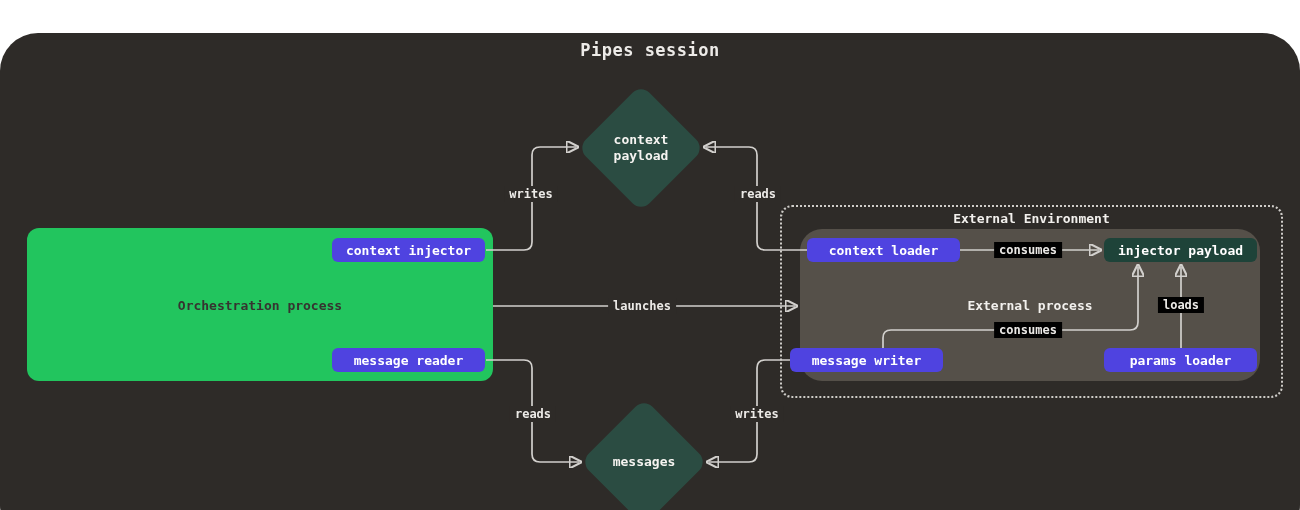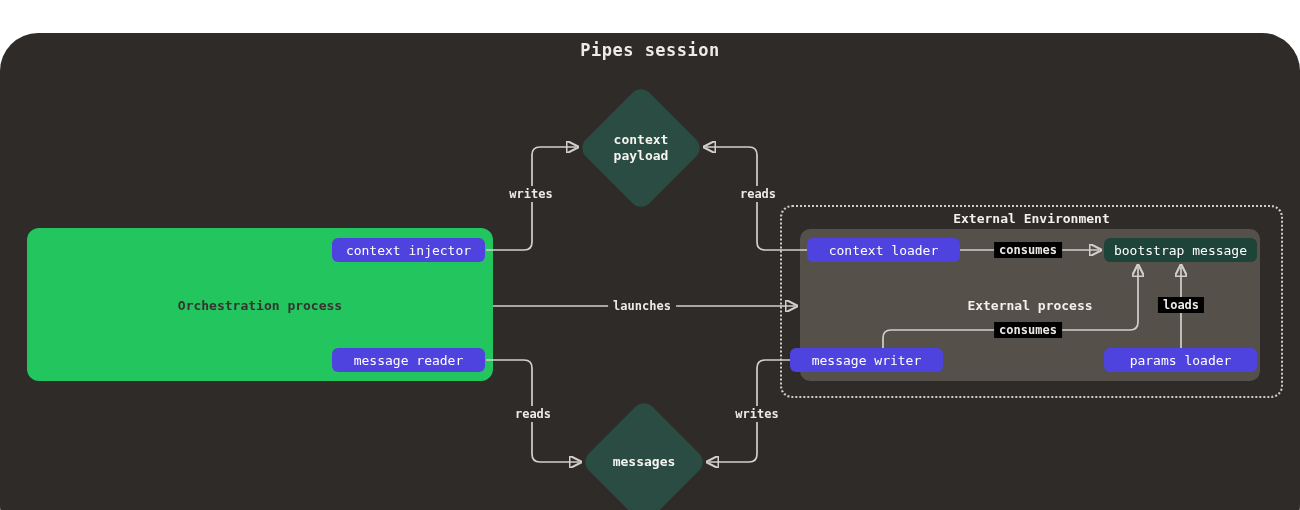--- a/index.html
+++ b/index.html
@@ -69,21 +69,21 @@
     font-size: 13px;
     font-weight: 700;
   }
   .external-process {
     position: absolute;
     left: 800px;
     top: 196px;
     width: 460px;
     height: 152px;
     background: #555049;
-    border-radius: 10px;
+    border-radius: 22px;
   }
   .external-process-label {
     position: absolute;
     left: 0;
     top: 50%;
     width: 100%;
     transform: translateY(-50%);
     text-align: center;
     color: #f2f0ed;
     font-size: 13px;
@@ -93,21 +93,21 @@
   .pill {
     position: absolute;
     width: 153px;
     height: 24px;
     border-radius: 6px;
     display: flex;
     align-items: center;
     justify-content: center;
     color: #ffffff;
     font-size: 13px;
-    font-weight: 400;
+    font-weight: 700;
     white-space: nowrap;
   }
   .purple { background: #4f43e0; }
   .teal-dark { background: #1e4339; }
   .pos-ctx-injector { left: 332px; top: 205px; }
   .pos-msg-reader  { left: 332px; top: 315px; }
   .pos-ctx-loader  { left: 807px; top: 205px; }
   .pos-bootstrap   { left: 1104px; top: 205px; }
   .pos-msg-writer  { left: 790px; top: 315px; }
   .pos-params      { left: 1104px; top: 315px; }
@@ -214,17 +214,17 @@
   <div class="edge-label on-canvas lbl-launches">launches</div>
   <div class="edge-label on-gray lbl-consumes-top">consumes</div>
   <div class="edge-label on-gray lbl-consumes-bottom">consumes</div>
   <div class="edge-label on-gray lbl-loads">loads</div>
   <div class="edge-label on-canvas lbl-reads-bottom">reads</div>
   <div class="edge-label on-canvas lbl-writes-bottom">writes</div>
 
   <div class="pill purple pos-ctx-injector">context injector</div>
   <div class="pill purple pos-ctx-loader">context loader</div>
   <div class="pill purple pos-msg-reader">message reader</div>
-  <div class="pill teal-dark pos-bootstrap">bootstrap message</div>
+  <div class="pill teal-dark pos-bootstrap">injector payload</div>
   <div class="pill purple pos-msg-writer">message writer</div>
   <div class="pill purple pos-params">params loader</div>
 
 </div>
 
 </body></html>

